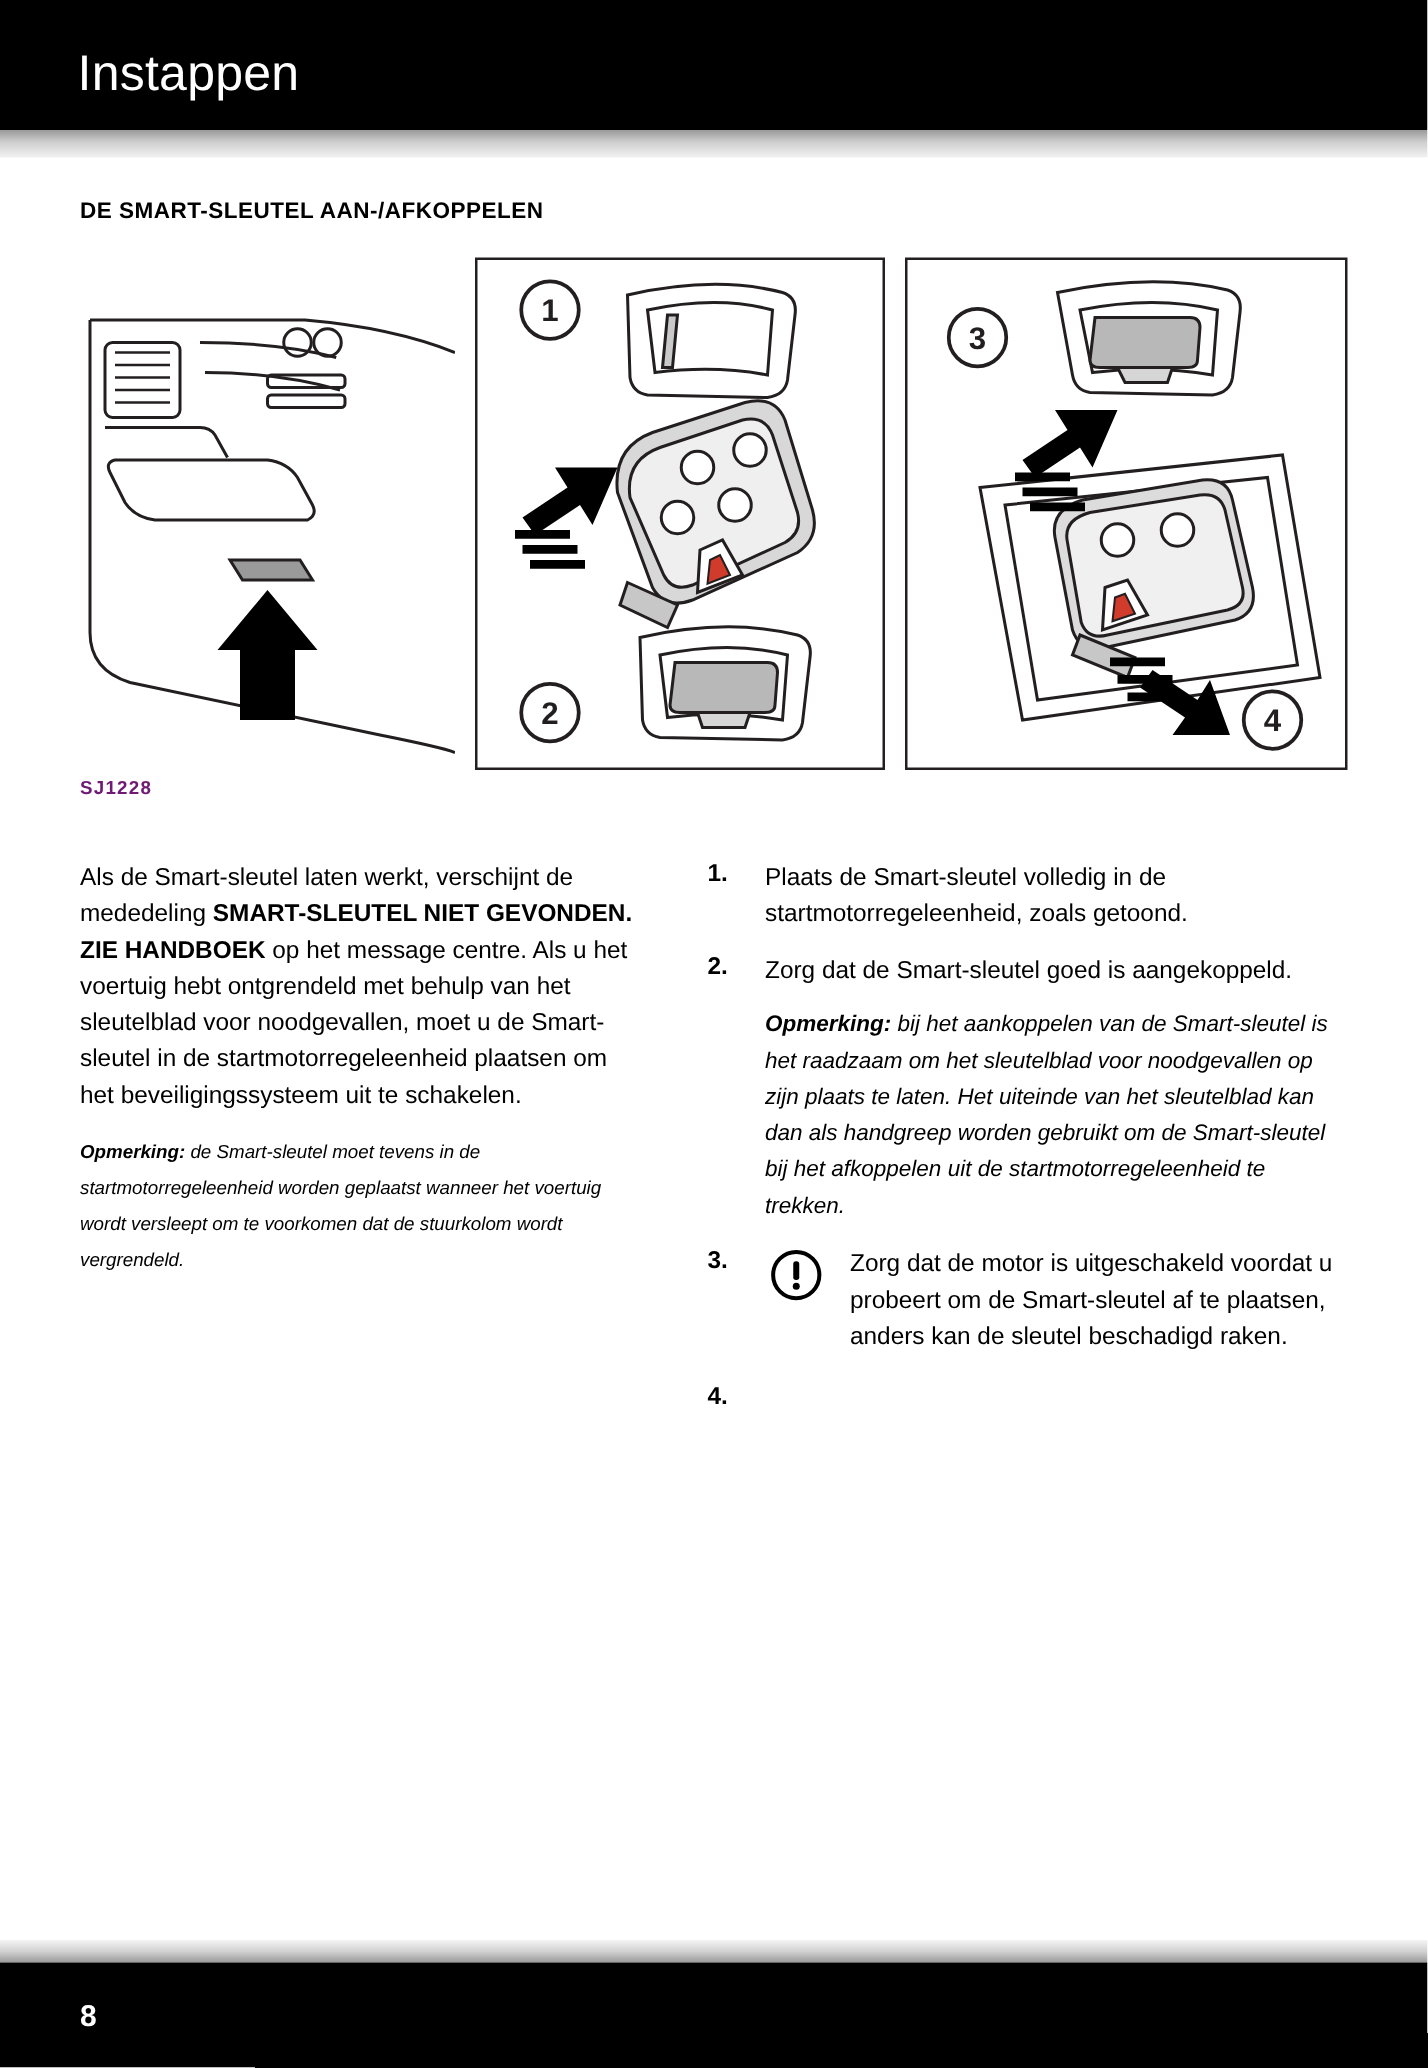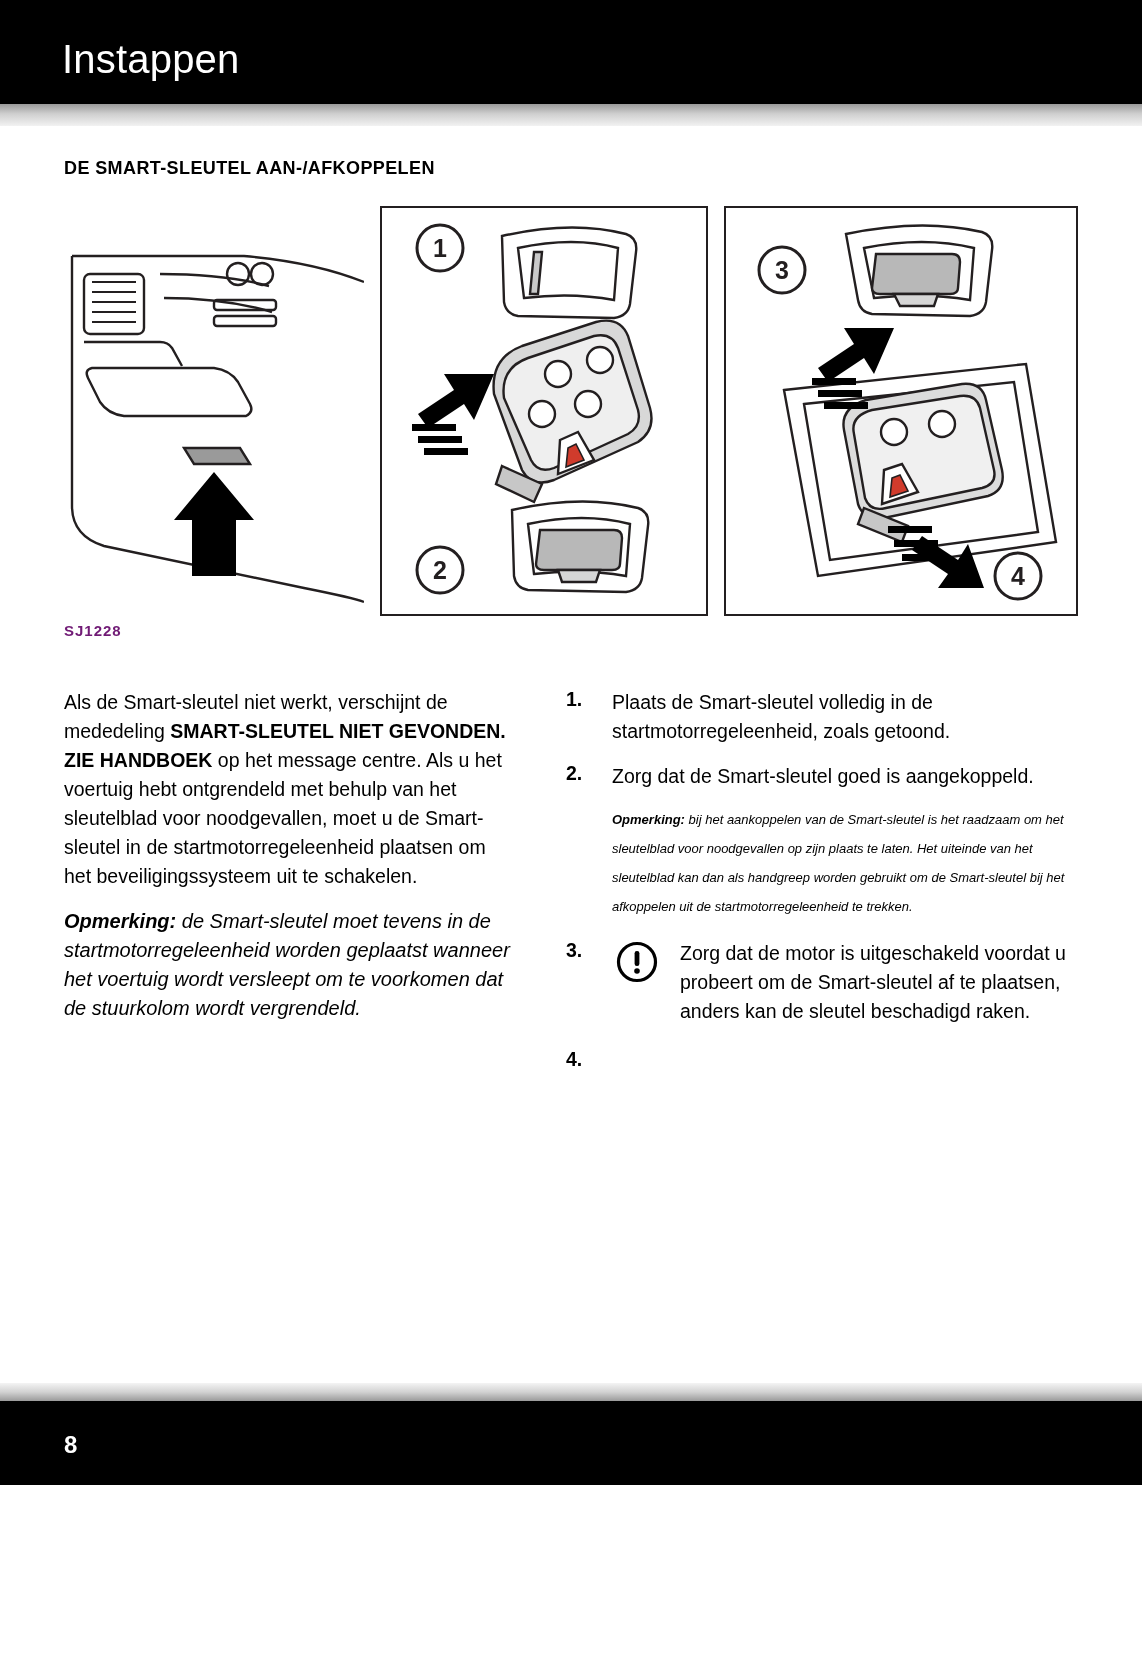--- a/index.html
+++ b/index.html
@@ -9,21 +9,21 @@
   body {
     width: 1142px;
     height: 1654px;
     background: #ffffff;
     font-family: "Liberation Sans", sans-serif;
     -webkit-font-smoothing: antialiased;
   }
   .page {
     position: relative;
     width: 1142px;
-    height: 1485px;
+    height: 1654px;
     background: #ffffff;
     overflow: hidden;
   }
   
   .header-band {
     position: absolute;
     left: 0; top: 0;
     width: 1142px;
     height: 104px;
     background: #000000;
@@ -120,21 +120,21 @@
   }
   p.body {
     margin: 0 0 16px 0;
     font-size: 19.5px;
     line-height: 29px;
     color: #000000;
   }
   p.body b { font-weight: 700; }
   p.note {
     margin: 0 0 16px 0;
-    font-size: 20px;
+    font-size: 15px;
     line-height: 29px;
     font-style: italic;
     color: #000000;
   }
   p.note b { font-weight: 700; font-style: italic; }
   ol.steps {
     margin: 0;
     padding: 0;
     list-style: none;
   }
@@ -150,21 +150,21 @@
     font-size: 19.5px;
     font-weight: 700;
   }
   ol.steps > li .txt {
     font-size: 19.5px;
     line-height: 29px;
     display: block;
   }
   .sub-note {
     margin-top: 14px;
-    font-size: 13px;
+    font-size: 18px;
     line-height: 29px;
     font-style: italic;
   }
   .sub-note b { font-weight: 700; font-style: italic; }
   .warning {
     position: relative;
     margin-top: 18px;
     padding-left: 68px;
     min-height: 56px;
   }
@@ -324,21 +324,21 @@
           <circle cx="292" cy="368" r="23" fill="#ffffff" stroke="#231f20" stroke-width="3"></circle>
           <text x="292" y="377" text-anchor="middle" font-family="Liberation Sans, sans-serif" font-size="25" font-weight="bold" fill="#231f20">4</text>
         </g>
       </svg>
     </div>
 
     <div class="fig-caption">SJ1228</div>
   </div>
 
   <div class="col-left">
-    <p class="body"><span>Als de Smart-sleutel niet werkt, verschijnt de mededeling </span><b>SMART-SLEUTEL NIET GEVONDEN. ZIE HANDBOEK</b><span> op het message centre. Als u het voertuig hebt ontgrendeld met behulp van het sleutelblad voor noodgevallen, moet u de Smart-sleutel in de startmotorregeleenheid plaatsen om het beveiligingssysteem uit te schakelen.</span></p>
+    <p class="body"><span>Als de Smart-sleutel laten werkt, verschijnt de mededeling </span><b>SMART-SLEUTEL NIET GEVONDEN. ZIE HANDBOEK</b><span> op het message centre. Als u het voertuig hebt ontgrendeld met behulp van het sleutelblad voor noodgevallen, moet u de Smart-sleutel in de startmotorregeleenheid plaatsen om het beveiligingssysteem uit te schakelen.</span></p>
     <p class="note"><b>Opmerking:</b><span> de Smart-sleutel moet tevens in de startmotorregeleenheid worden geplaatst wanneer het voertuig wordt versleept om te voorkomen dat de stuurkolom wordt vergrendeld.</span></p>
   </div>
 
   <div class="col-right">
     <ol class="steps">
 
       <li>
         <span class="num">1.</span>
         <span class="txt">Plaats de Smart-sleutel volledig in de startmotorregeleenheid, zoals getoond.</span>
       </li>

